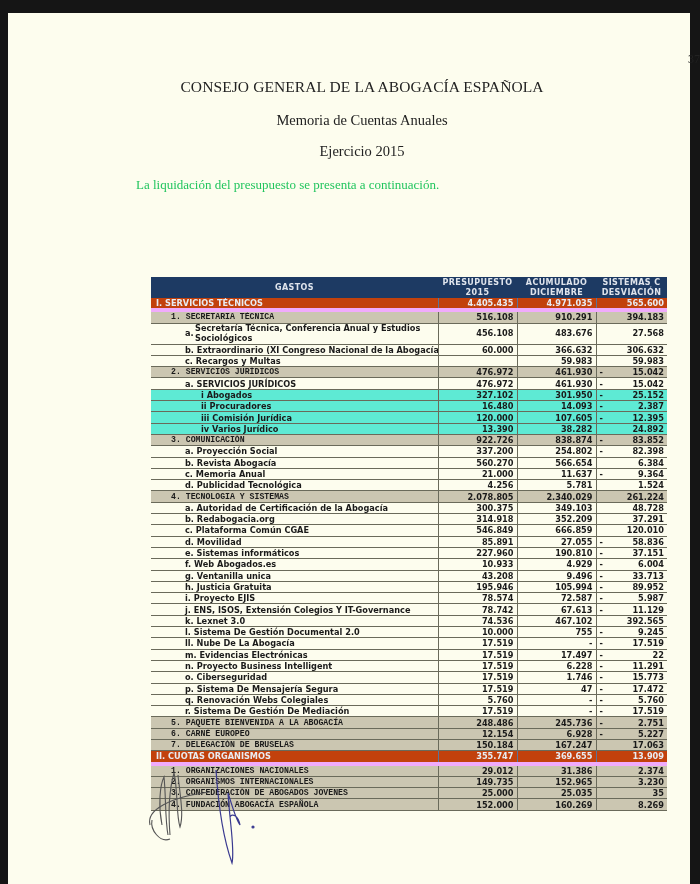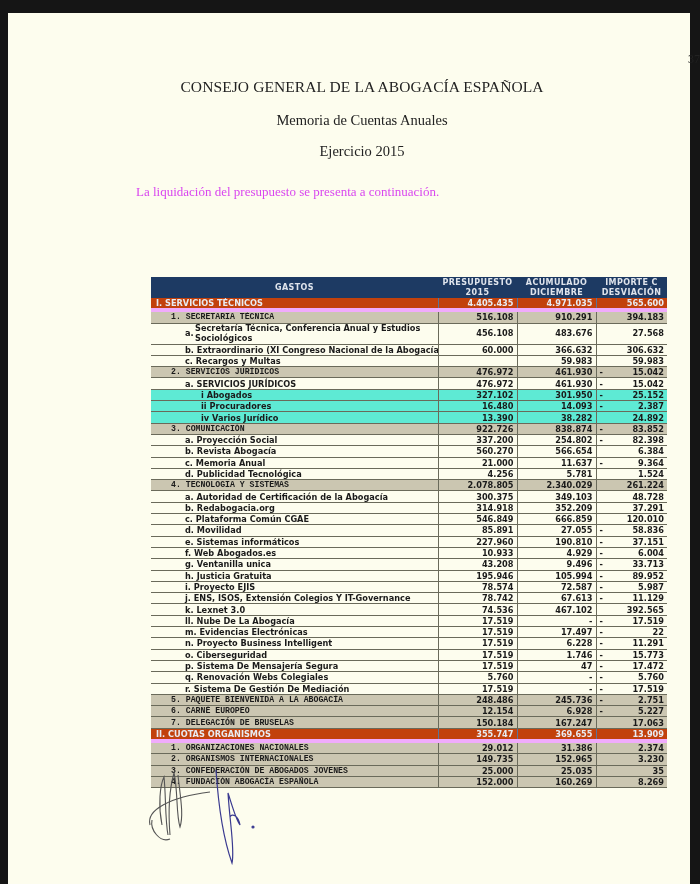--- a/index.html
+++ b/index.html
@@ -2,21 +2,21 @@
 <html><head>
 <meta charset="utf-8">
 <style>
   html, body { margin:0; padding:0; }
   body { width:700px; height:884px; background:#151515; position:relative; overflow:hidden; font-family:"Liberation Serif", serif; }
   .page { position:absolute; left:8px; top:13px; width:682px; height:871px; background:#fdfdee; }
   .pnum { position:absolute; top:52px; left:0; width:700px; text-align:right; font-size:12px; color:#222; }
   .t1 { position:absolute; top:78px; left:0; width:724px; text-align:center; font-size:15.5px; color:#222; letter-spacing:0.1px; }
   .t2 { position:absolute; top:112px; left:0; width:724px; text-align:center; font-size:14.5px; color:#222; }
   .t3 { position:absolute; top:143px; left:0; width:724px; text-align:center; font-size:14.5px; color:#222; }
-  .intro { position:absolute; top:184px; left:136px; font-size:13px; color:#d946ef; }
+  .intro { position:absolute; top:177px; left:136px; font-size:13px; color:#22c55e; }
   table.budget { position:absolute; left:151px; top:277px; width:516px; border-collapse:collapse; font-family:"DejaVu Sans", sans-serif; font-size:8.2px; font-weight:bold; color:#1a1a1a; table-layout:fixed; }
   table.budget td, table.budget th { padding:0 3px; height:10.3px; line-height:10px; border-bottom:1px solid #6a6a5a; white-space:nowrap; overflow:hidden; }
   table.budget th { background:#1d3a63; color:#dfe4ec; font-size:8px; letter-spacing:0.4px; line-height:10px; height:21px; border-bottom:none; text-align:center; }
   table.budget th.lbl { text-align:center; }
   td.num { text-align:right; border-left:1px solid #6a6a5a; }
   td.desv { text-align:right; border-left:none; }
   td.sign { width:10px; border-left:1px solid #6a6a5a; text-align:left; padding:0 0 0 2px; }
   tr.sec td { background:#c2410c; color:#e8ecf2; border-bottom:4px solid #f0abfc; }
   tr.sec td.num, tr.sec td.sign { border-left:1px solid #5a7399; }
   tr.grp td { background:#cbc6b1; }
@@ -48,21 +48,21 @@
     <col style="width:79px">
     <col style="width:79px">
     <col style="width:12px">
     <col style="width:59px">
   </colgroup>
   <thead>
     <tr>
       <th class="lbl">GASTOS</th>
       <th><span>PRESUPUESTO</span><br><span>2015</span></th>
       <th><span>ACUMULADO</span><br><span>DICIEMBRE</span></th>
-      <th colspan="2"><span>IMPORTE C</span><br><span>DESVIACIÓN</span></th>
+      <th colspan="2"><span>SISTEMAS C</span><br><span>DESVIACIÓN</span></th>
     </tr>
   </thead>
   <tbody id="tbody">
       <tr class="sec">
         <td class="ind0">I.    SERVICIOS TÉCNICOS</td>
         <td class="num">4.405.435</td>
         <td class="num">4.971.035</td>
         <td class="sign"></td>
         <td class="desv">565.600</td>
       </tr>
@@ -121,20 +121,27 @@
         <td class="desv">25.152</td>
       </tr>
       <tr class="item">
         <td class="ind3">ii Procuradores</td>
         <td class="num">16.480</td>
         <td class="num">14.093</td>
         <td class="sign">-</td>
         <td class="desv">2.387</td>
       </tr>
       <tr class="item">
+        <td class="ind3">iii Comisión Jurídica</td>
+        <td class="num">120.000</td>
+        <td class="num">107.605</td>
+        <td class="sign">-</td>
+        <td class="desv">12.395</td>
+      </tr>
+      <tr class="item">
         <td class="ind3">iv Varios Jurídico</td>
         <td class="num">13.390</td>
         <td class="num">38.282</td>
         <td class="sign"></td>
         <td class="desv">24.892</td>
       </tr>
       <tr class="grp">
         <td class="ind1">3. COMUNICACIÓN</td>
         <td class="num">922.726</td>
         <td class="num">838.874</td>
@@ -245,20 +252,27 @@
         <td class="num">67.613</td>
         <td class="sign">-</td>
         <td class="desv">11.129</td>
       </tr>
       <tr class="sub">
         <td class="ind2">k. Lexnet 3.0</td>
         <td class="num">74.536</td>
         <td class="num">467.102</td>
         <td class="sign"></td>
         <td class="desv">392.565</td>
+      </tr>
+      <tr class="sub">
+        <td class="ind2">l.  Sistema De Gestión Documental 2.0</td>
+        <td class="num">10.000</td>
+        <td class="num">755</td>
+        <td class="sign">-</td>
+        <td class="desv">9.245</td>
       </tr>
       <tr class="sub">
         <td class="ind2">ll. Nube De La Abogacía</td>
         <td class="num">17.519</td>
         <td class="num">-</td>
         <td class="sign">-</td>
         <td class="desv">17.519</td>
       </tr>
       <tr class="sub">
         <td class="ind2">m. Evidencias Electrónicas</td>

